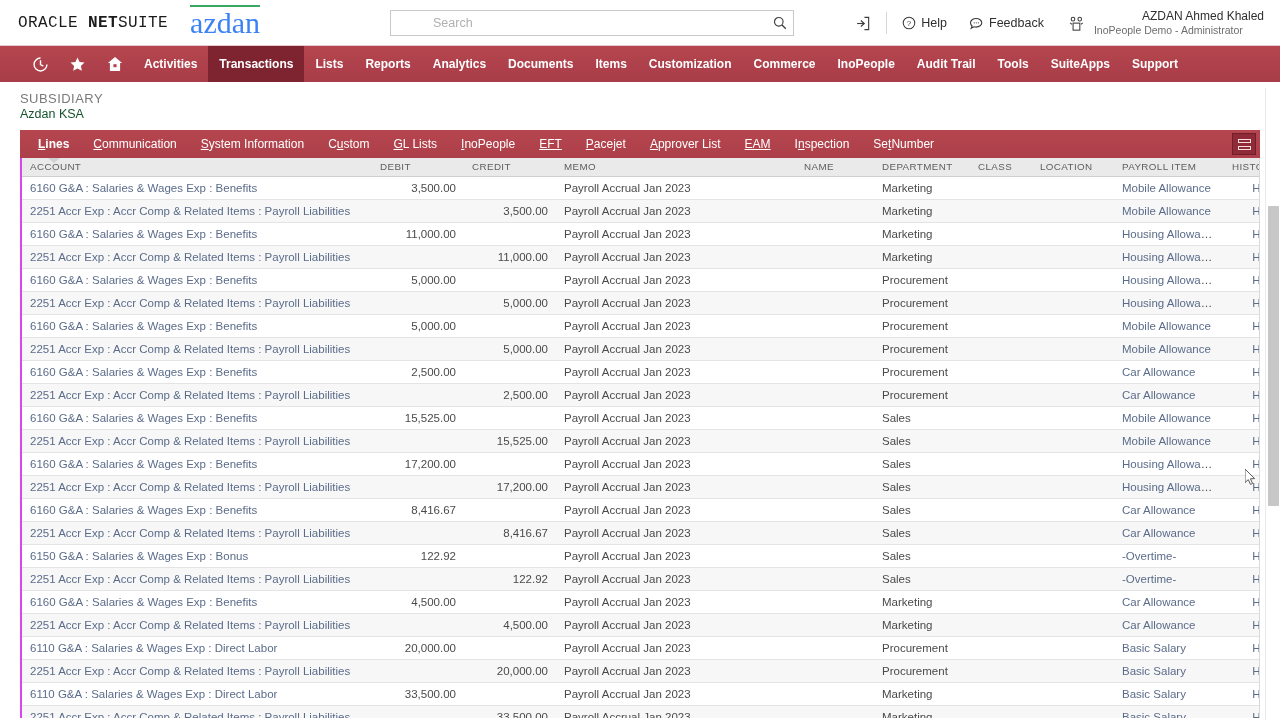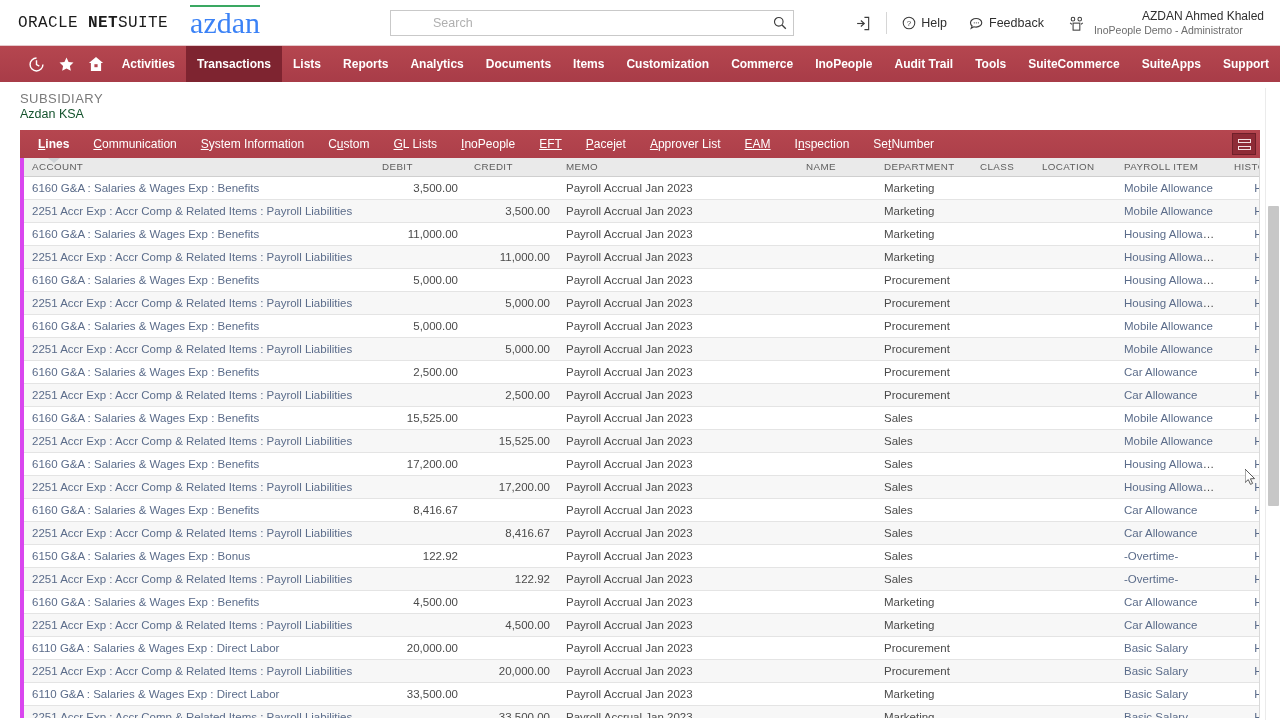--- a/index.html
+++ b/index.html
@@ -165,21 +165,21 @@
     border: 1px solid #6f1f29;
     display: flex; flex-direction: column;
     align-items: center; justify-content: center; gap: 3px;
     cursor: pointer;
   }
   .subtab-menu i { display: block; width: 13px; height: 4px; border: 1px solid #f3dfe1; background: #8e2b36; }
 
   
   .tablewrap {
     margin: 0 20px 0 20px;
-    border-left: 4px solid #d946ef;
+    border-left: 2px solid #d946ef;
     border-right: 1px solid #d9d9d9;
     background: #fff;
     height: 560px;
     overflow: hidden;
   }
   table.lines {
     width: 100%;
     border-collapse: collapse;
     font-size: 11.5px;
     table-layout: fixed;
@@ -337,21 +337,20 @@
       <div class="nav-item">Lists</div>
       <div class="nav-item">Reports</div>
       <div class="nav-item">Analytics</div>
       <div class="nav-item">Documents</div>
       <div class="nav-item">Items</div>
       <div class="nav-item">Customization</div>
       <div class="nav-item">Commerce</div>
       <div class="nav-item">InoPeople</div>
       <div class="nav-item">Audit Trail</div>
       <div class="nav-item">Tools</div>
-      <div class="nav-item">SuiteCommerce</div>
       <div class="nav-item">SuiteApps</div>
       <div class="nav-item">Support</div>
     </div>
 </div>
 
 <div class="subsidiary">
   <div class="sub-label">SUBSIDIARY</div>
   <div class="sub-value">Azdan KSA</div>
 </div>
 

